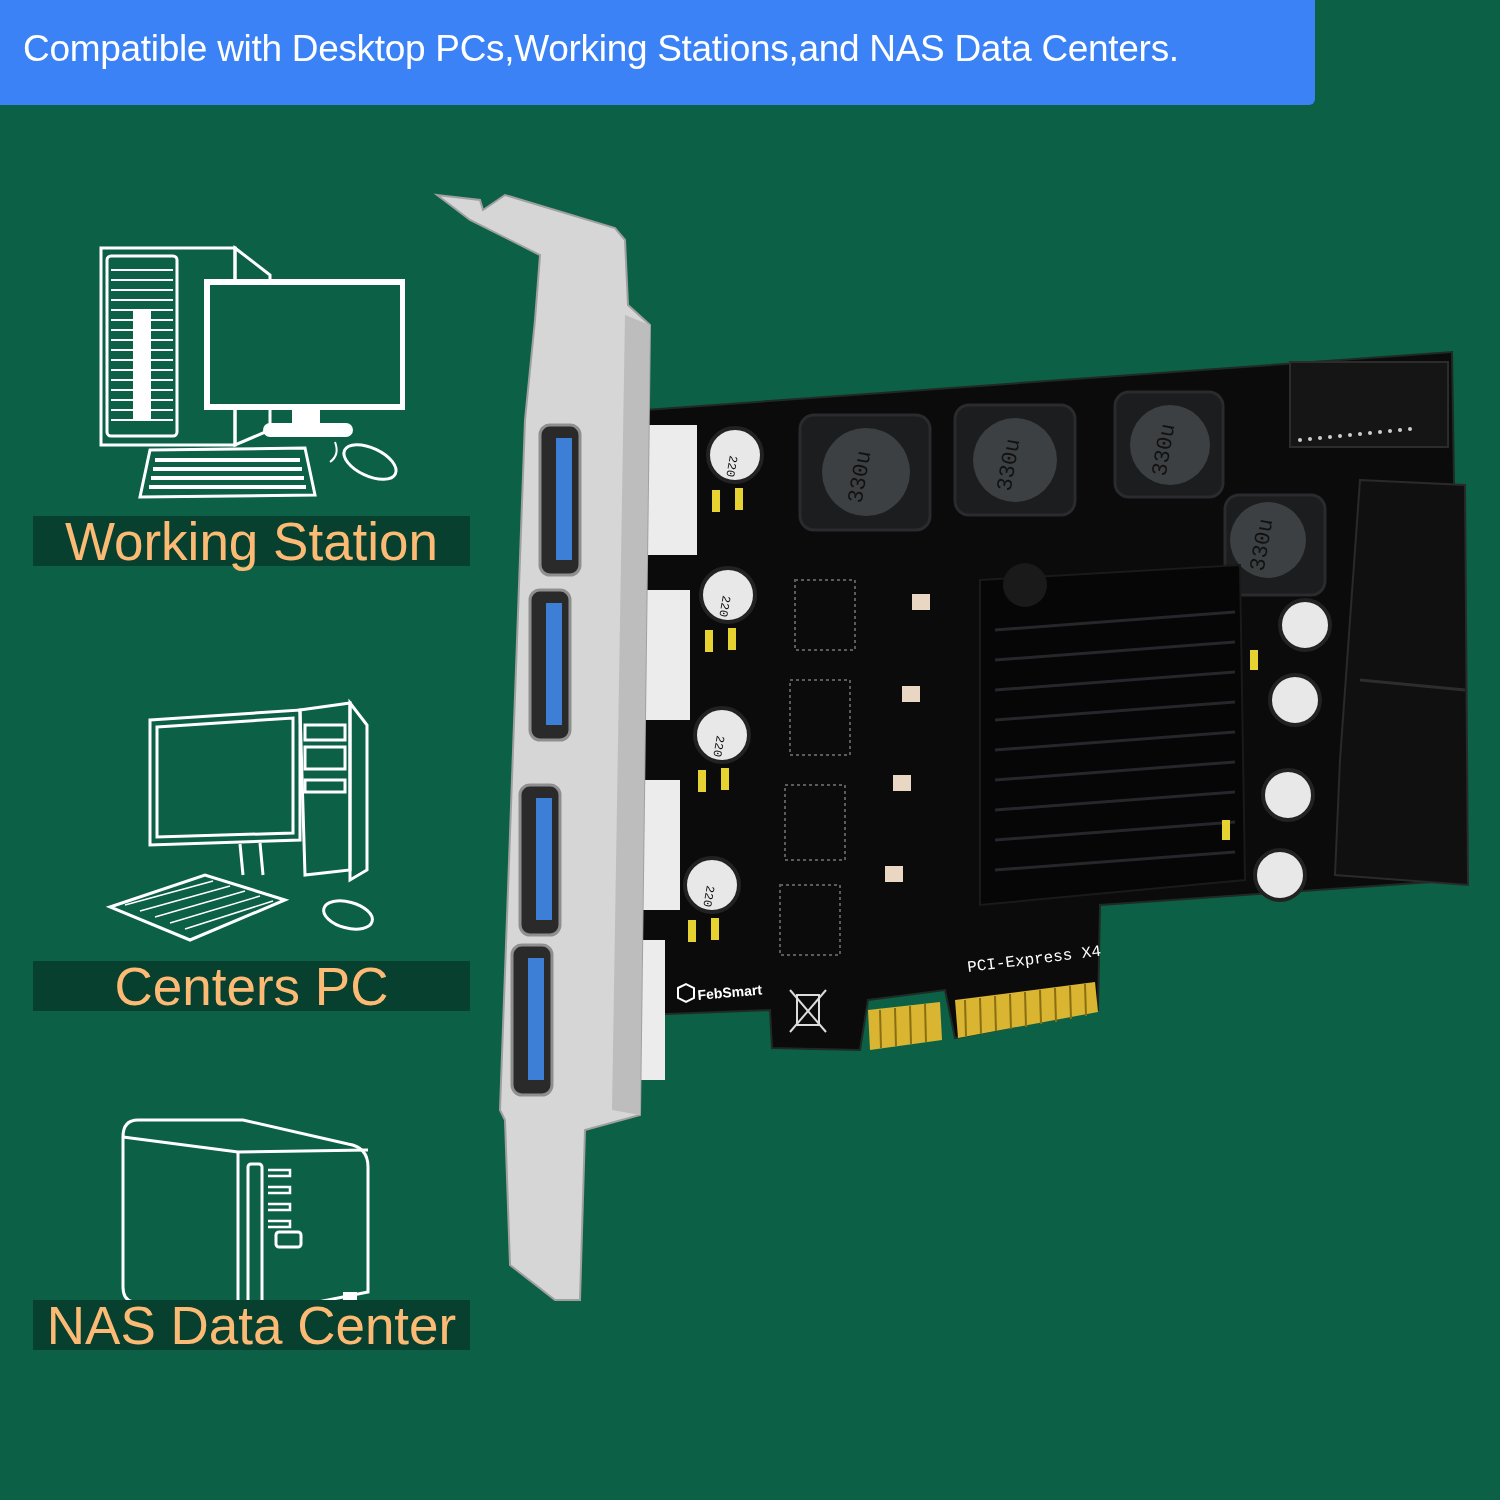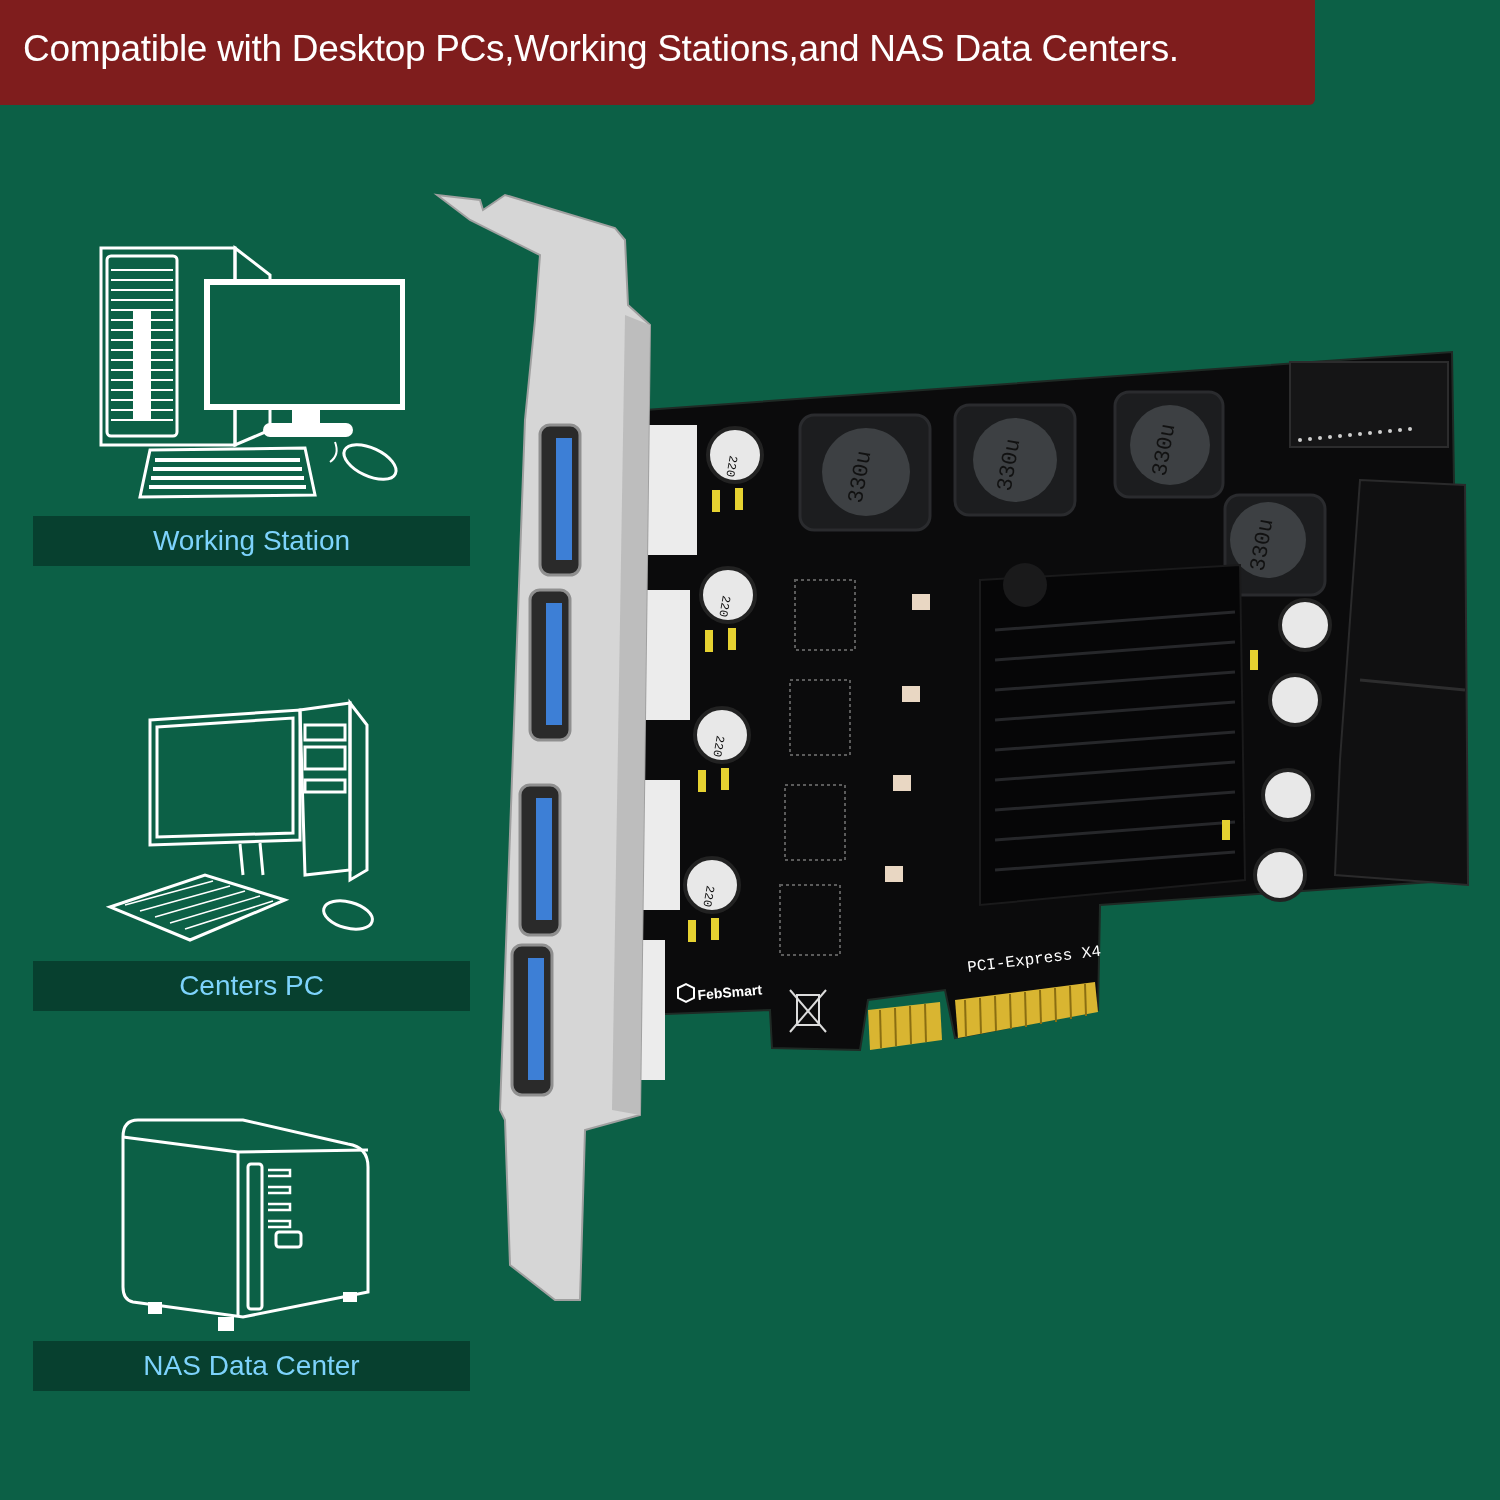--- a/index.html
+++ b/index.html
@@ -3,33 +3,33 @@
 <meta charset="utf-8">
 <style>
   html, body { margin:0; padding:0; }
   body {
     width:1500px; height:1500px; overflow:hidden; position:relative;
     background:#0c6046;
     font-family:"Liberation Sans", sans-serif;
   }
   .banner {
     position:absolute; left:0; top:0; width:1315px; height:105px;
-    background:#7f1d1d; border-bottom-right-radius:6px;
+    background:#3b82f6; border-bottom-right-radius:6px;
     display:flex; align-items:center;
   }
   .banner-text {
     color:#ffffff; font-size:37px; letter-spacing:-0.3px;
     margin-left:23px; margin-top:-8px; white-space:nowrap;
   }
   .device-icon { position:absolute; }
   .label-band {
     position:absolute; left:33px; width:437px; height:50px;
     background:#07402f; display:flex; align-items:center; justify-content:center;
   }
-  .label-text { color:#7dd3fc; font-size:28px; white-space:nowrap; }
+  .label-text { color:#fdba74; font-size:53px; white-space:nowrap; }
   .card { position:absolute; left:0; top:0; width:1500px; height:1500px; }
   .card-text { font-family:"Liberation Mono", monospace; }
 </style>
 </head>
 <body>
 
 <div class="banner">
   <span class="banner-text">Compatible with Desktop PCs,Working Stations,and NAS Data Centers.</span>
 </div>
 
@@ -125,21 +125,21 @@
     <path d="M150,92 h22 v6 h-22"></path>
       <path d="M150,109 h22 v6 h-22"></path>
   </g>
   <g fill="#fff">
     <rect x="30" y="190" width="14" height="12"></rect>
     <rect x="100" y="205" width="16" height="14"></rect>
     <rect x="225" y="180" width="14" height="10"></rect>
   </g>
 </svg>
 
-<div class="label-band" style="top:1341px">
+<div class="label-band" style="top:1300px">
   <span class="label-text">NAS Data Center</span>
 </div>
 
 <svg class="card" viewBox="0 0 1500 1500">
 
   <polygon points="645,410 1452,352 1460,880 1100,905 1098,1010 955,1038 945,990 868,1000 860,1050 772,1048 770,1010 640,1015" fill="#0b0b0c" stroke="#1f2a25" stroke-width="2"></polygon>
 
   <polygon points="955,1000 1095,982 1098,1012 958,1038" fill="#d9b531"></polygon>
   <polygon points="868,1010 940,1002 942,1040 870,1050" fill="#d9b531"></polygon>
   <g stroke="#8a6e12" stroke-width="2">

